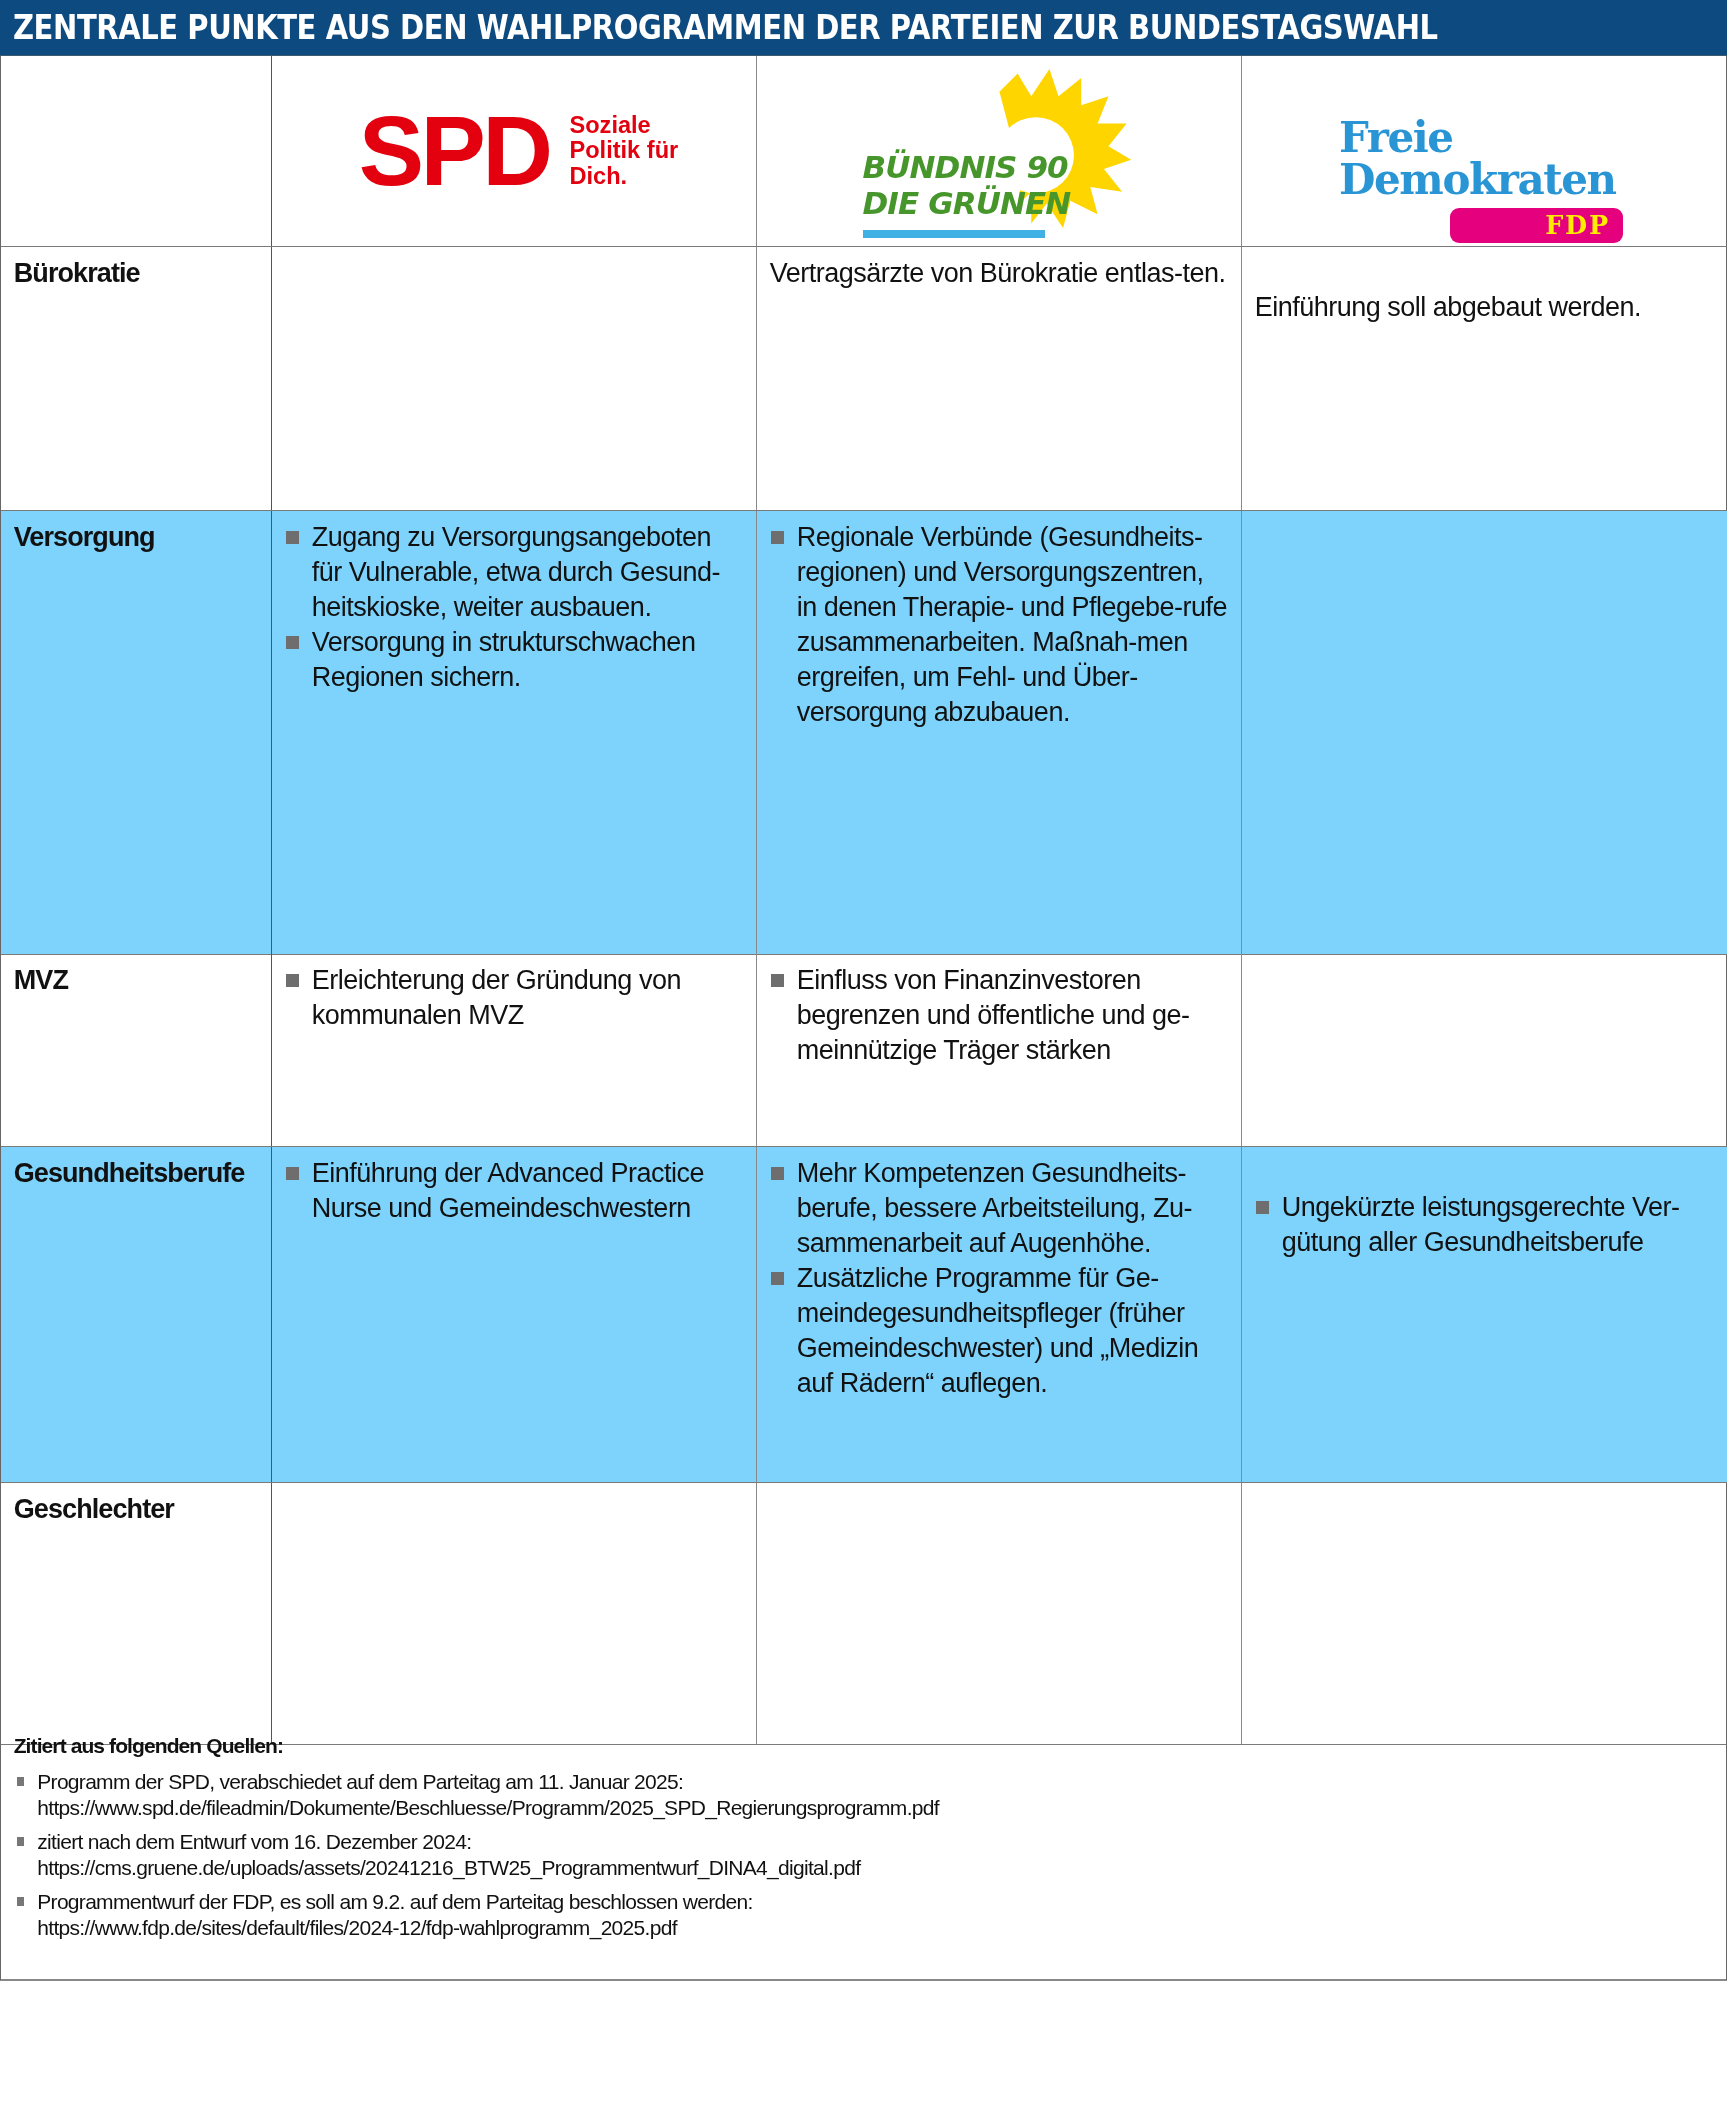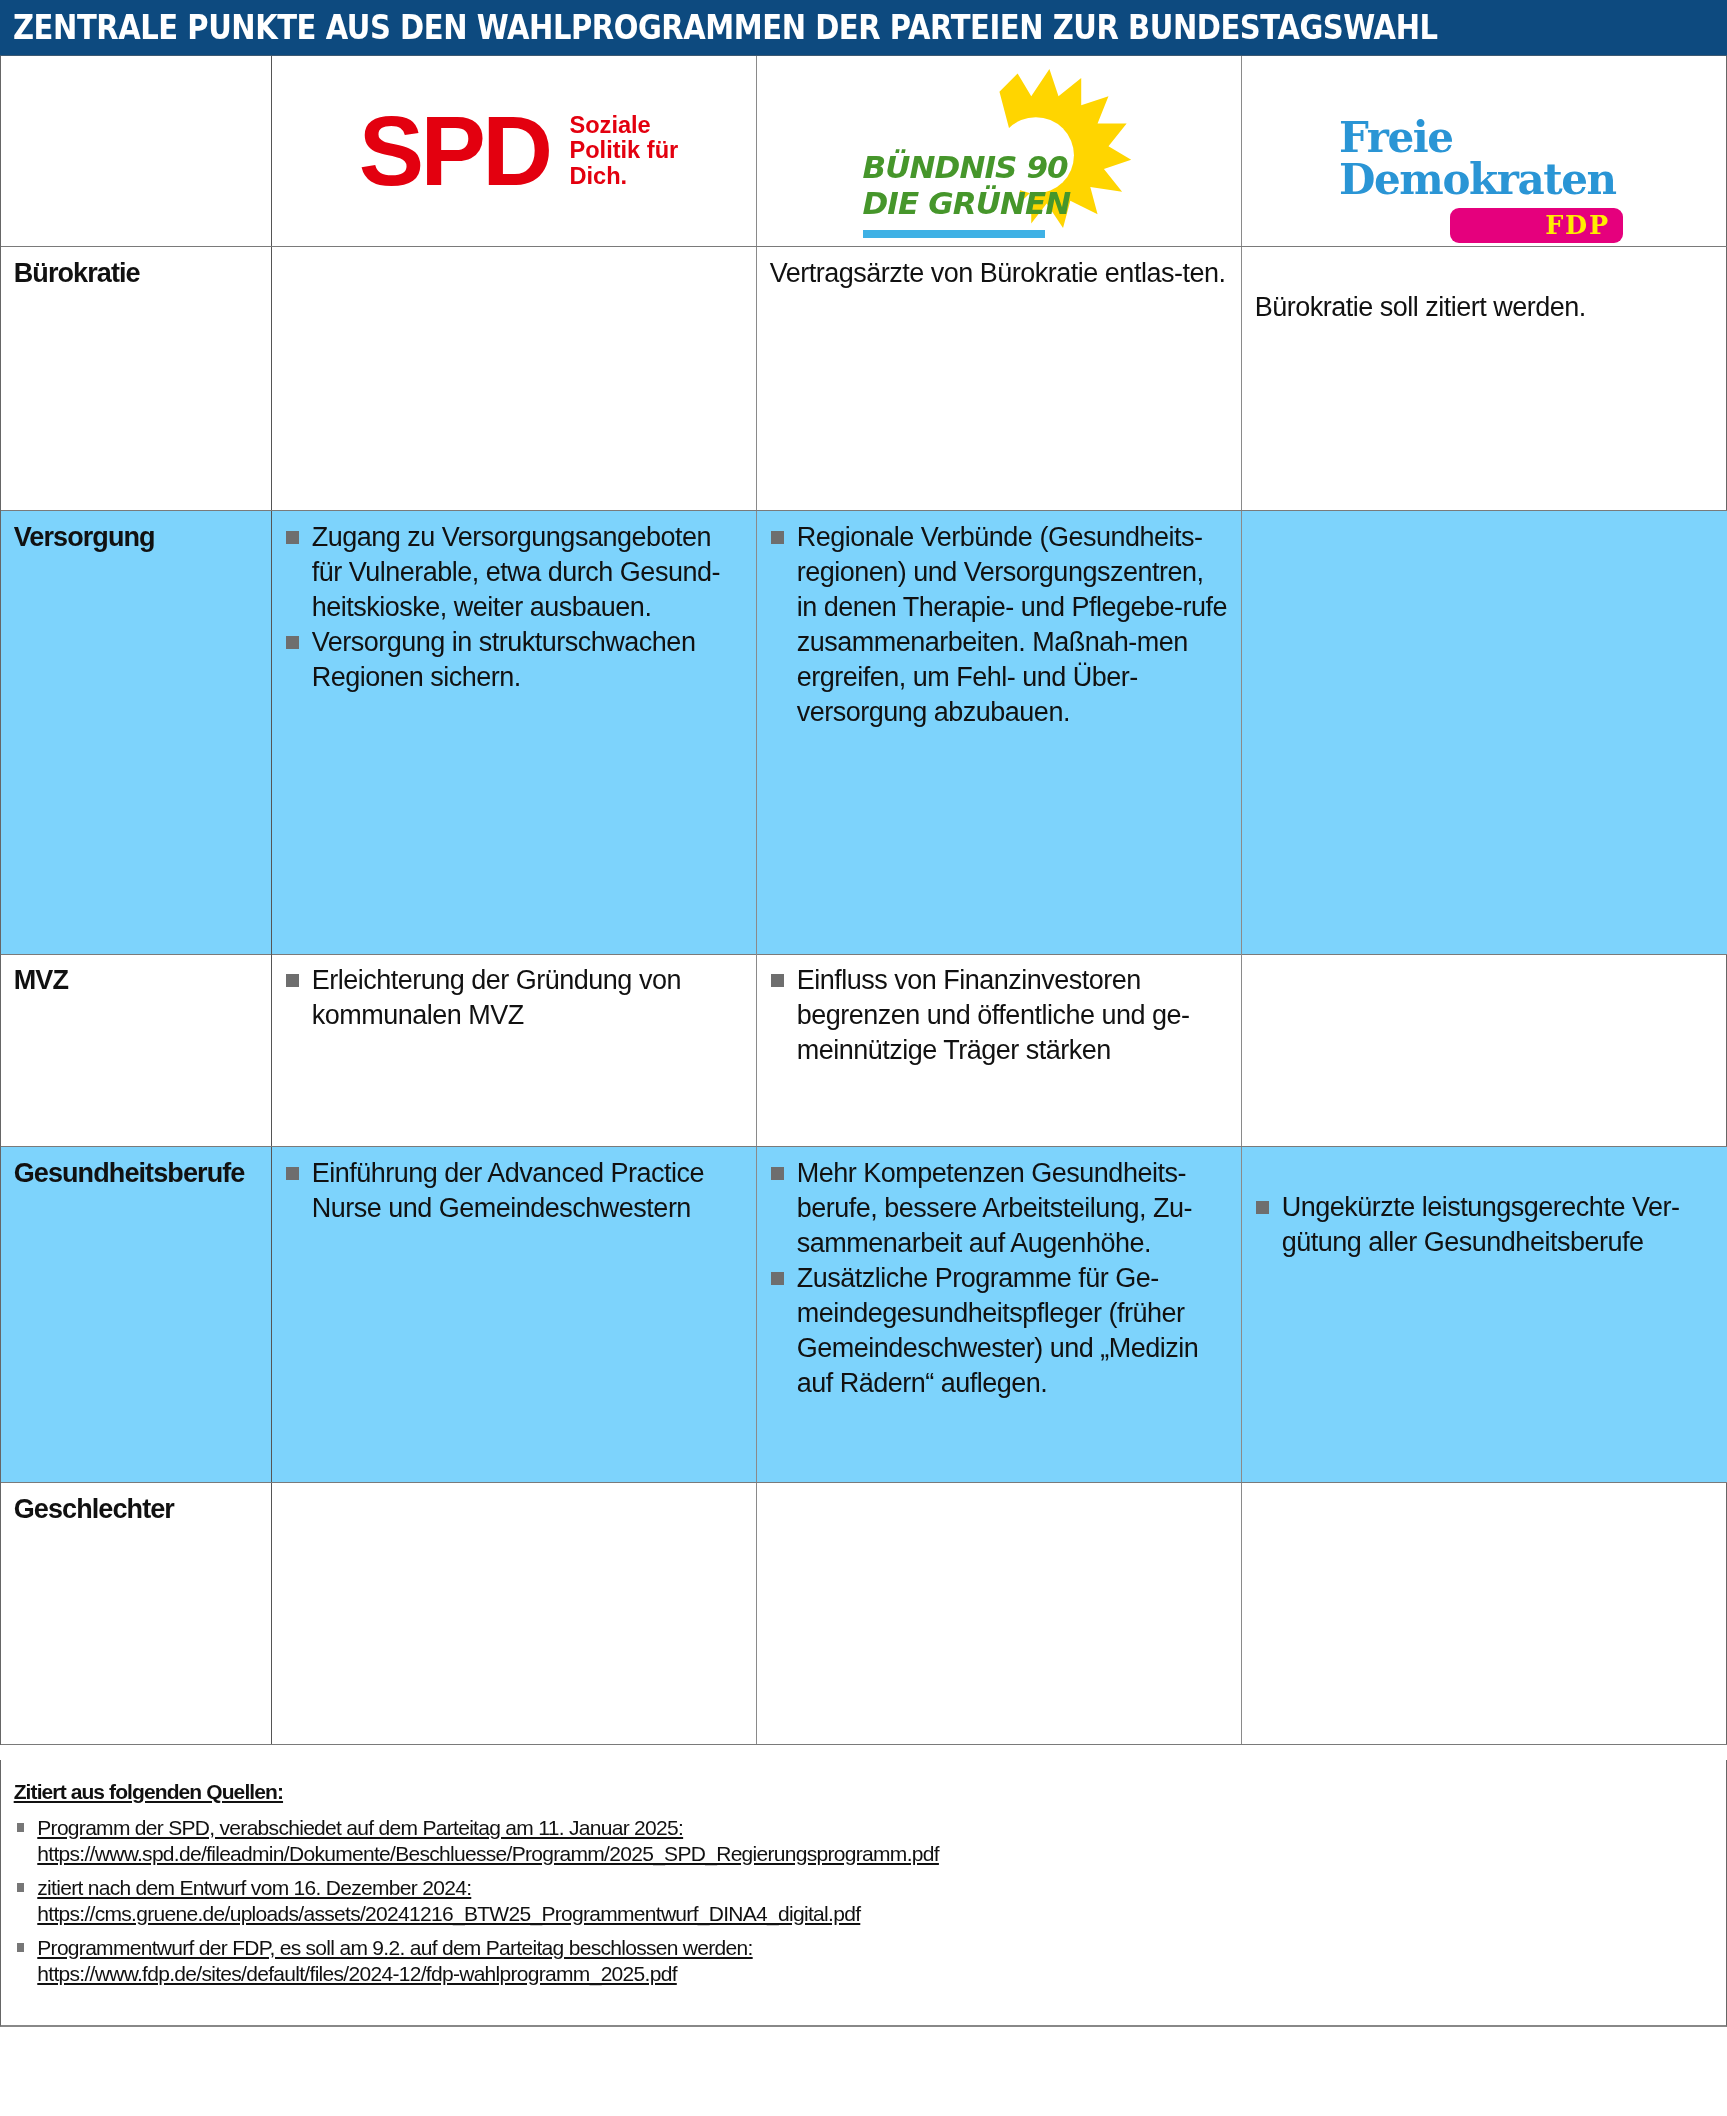--- a/index.html
+++ b/index.html
@@ -50,24 +50,23 @@
   .gruene svg { position: absolute; left: 136px; top: 0; }
   .gruene-text { position: absolute; left: 18px; top: 80px; font-family: "DejaVu Sans", sans-serif; font-weight: bold; font-style: italic;
     color: #46962b; font-size: 31px; line-height: 36px; letter-spacing: -0.9px; }
   .gruene-bar { position: absolute; left: 18px; top: 161px; width: 182px; height: 8.2px; background: #3fb1e5; }
   .fdp { position: relative; width: 291px; height: 136px; }
   .fdp-text { font-family: "DejaVu Serif", serif; font-weight: bold; color: #2a95d5; font-size: 42px; line-height: 42px; letter-spacing: -1.4px; }
   .fdp-box { position: absolute; right: 7.3px; top: 91px; width: 173px; height: 35px; background: #e5007d;
     color: #ffed00; font-family: "DejaVu Serif", serif; font-weight: bold; font-size: 25.5px; text-align: right; padding-right: 12.7px; line-height: 35px; letter-spacing: 1.8px; border-radius: 9px; }
 
   .sources {
-    position: absolute; left: 0; top: 1760px; width: 1727px; height: 267px;
+    position: absolute; left: 0; top: 1714px; width: 1727px; height: 267px;
     border-left: 1.8px solid #666; border-right: 1.8px solid #666; border-bottom: 2.7px solid #888;
     padding: 20px 12.7px;
-    text-decoration: underline;
   }
   .sources-title { font-weight: bold; font-size: 21px; letter-spacing: -0.9px; margin-bottom: 11px; }
   .sources ul { list-style: none; }
   .sources li { position: relative; padding-left: 23.6px; font-size: 21px; line-height: 25.5px; letter-spacing: -0.7px; margin-bottom: 9px; }
   .sources li::before { content: ""; position: absolute; left: 3.6px; top: 8.2px; width: 6.4px; height: 9px; background: #777; }
   .sources li span { display: block; }
 </style>
 </head>
 <body>
 
@@ -117,21 +116,21 @@
 
   <div class="row" style="top:191px; height:264px;">
     <div class="cell c0">
       <div class="row-label">Bürokratie</div>
     </div>
     <div class="cell c1"></div>
     <div class="cell c2">
       <div class="cell-text">Vertragsärzte von Bürokratie entlas-ten.</div>
     </div>
     <div class="cell c3">
-      <div class="cell-text">Bürokratie soll zitiert werden.</div>
+      <div class="cell-text">Einführung soll abgebaut werden.</div>
     </div>
   </div>
 
   <div class="row shaded" style="top:455px; height:444px;">
     <div class="cell c0">
       <div class="row-label">Versorgung</div>
     </div>
     <div class="cell c1">
       <ul class="bullets">
         <li>Zugang zu Versorgungsangeboten für Vulnerable, etwa durch Gesund-heitskioske, weiter ausbauen.</li>

